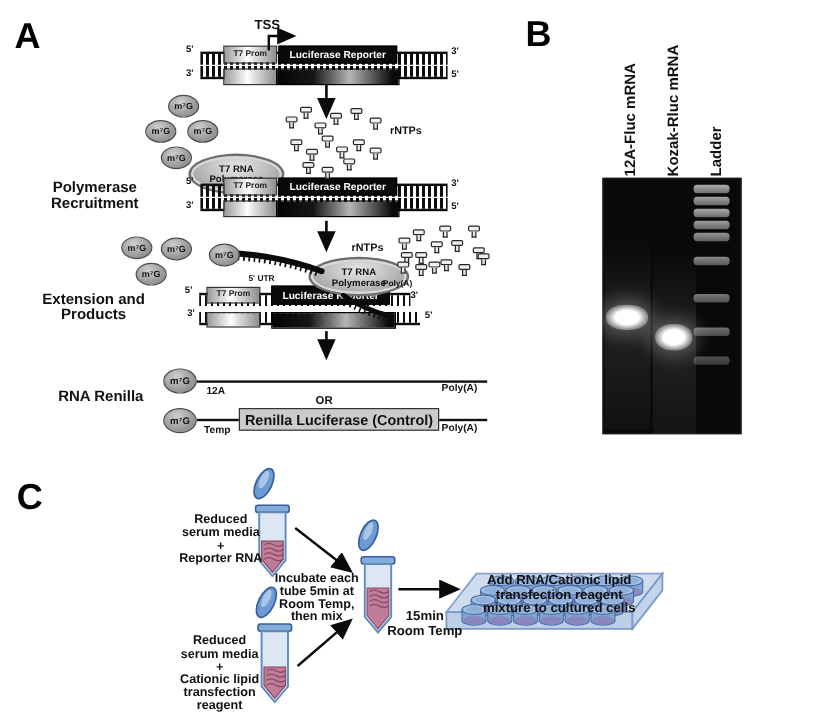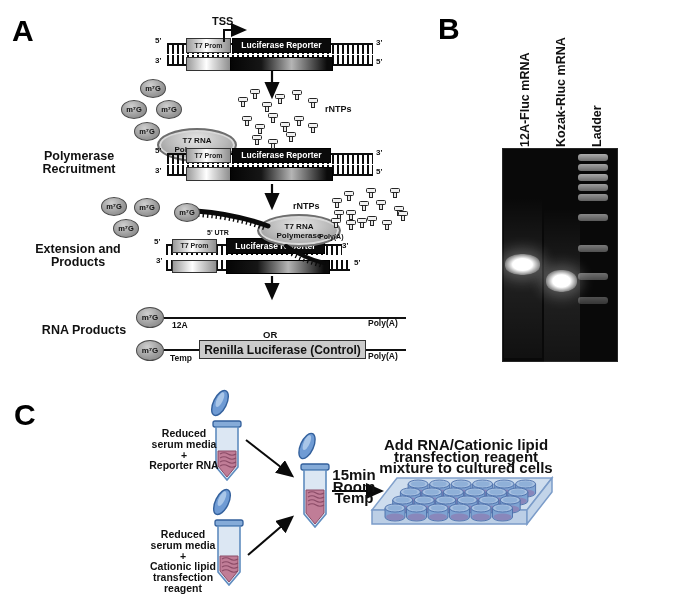--- a/index.html
+++ b/index.html
@@ -46,40 +46,40 @@
   .vlabel{position:absolute;white-space:nowrap;font-weight:bold;font-size:12.5px;
     transform:rotate(-90deg);transform-origin:0 0;}
   .gel-band{position:absolute;border-radius:45%;background:radial-gradient(ellipse at center,#fff 40%,rgba(255,255,255,.45) 70%,rgba(255,255,255,0));
     box-shadow:0 0 14px 5px rgba(255,255,255,.25);filter:blur(.6px);}
   .ladder-band{position:absolute;left:76px;width:30px;height:7px;border-radius:3px;
     background:linear-gradient(180deg,#d6d6d6,#8a8a8a);filter:blur(.4px);}
   .smear{position:absolute;background:linear-gradient(180deg,rgba(255,255,255,0),rgba(255,255,255,.10) 45%,rgba(255,255,255,.03));}
   
   .txt{font-size:10.5px;font-weight:bold;line-height:10.8px;text-align:center;}
   .txt span{display:block;}
-  .txt11{font-size:15px;line-height:11.5px;}
+  .txt11{font-size:11px;line-height:11.5px;margin-top:40px;}
   svg{position:absolute;left:0;top:0;overflow:visible;}
 </style>
 </head>
 <body>
 
 <div id="fig">
 
   <div class="abs panel-letter" style="left:12px;top:16px;">A</div>
 
   <div class="abs stage-label" style="left:27px;top:150px;width:104px;">
     <span>Polymerase</span>
     <span>Recruitment</span>
   </div>
   <div class="abs stage-label" style="left:26px;top:243px;width:104px;">
     <span>Extension and</span>
     <span>Products</span>
   </div>
   <div class="abs stage-label" style="left:28px;top:324px;width:112px;">
-    <span>RNA Products</span>
+    <span>RNA Renilla</span>
   </div>
 
   <div class="abs b" style="left:212px;top:15px;font-size:11px;">TSS</div>
 
   <div class="abs tiny" style="left:155px;top:37px;">5'</div>
   <div class="abs comb-dn" style="left:167px;top:43px;width:206px;"></div>
   <div class="abs comb-up" style="left:167px;top:55px;width:206px;"></div>
   <div class="abs box-light box-prom" style="left:186px;top:37.5px;width:43px;height:13px;">T7 Prom</div>
   <div class="abs box-dark" style="left:232px;top:37.5px;width:97px;height:13px;">Luciferase Reporter</div>
   <div class="abs tiny" style="left:376px;top:39px;">3'</div>
@@ -320,20 +320,26 @@
 
   <div class="abs txt" style="left:144px;top:529px;width:78px;">
     <span>Reduced</span>
     <span>serum media</span>
     <span>+</span>
     <span>Cationic lipid</span>
     <span>transfection</span>
     <span>reagent</span>
   </div>
 
+  <div class="abs txt" style="left:224px;top:477px;width:80px;">
+    <span>Incubate each</span>
+    <span>tube 5min at</span>
+    <span>Room Temp,</span>
+    <span>then mix</span>
+  </div>
 
   <div class="abs txt txt11" style="left:322px;top:469px;width:64px;">
     <span>15min</span>
     <span>Room Temp</span>
   </div>
 
   <div class="abs txt txt11" style="left:368px;top:439px;width:196px;">
     <span>Add RNA/Cationic lipid</span>
     <span>transfection reagent</span>
     <span>mixture to cultured cells</span>

